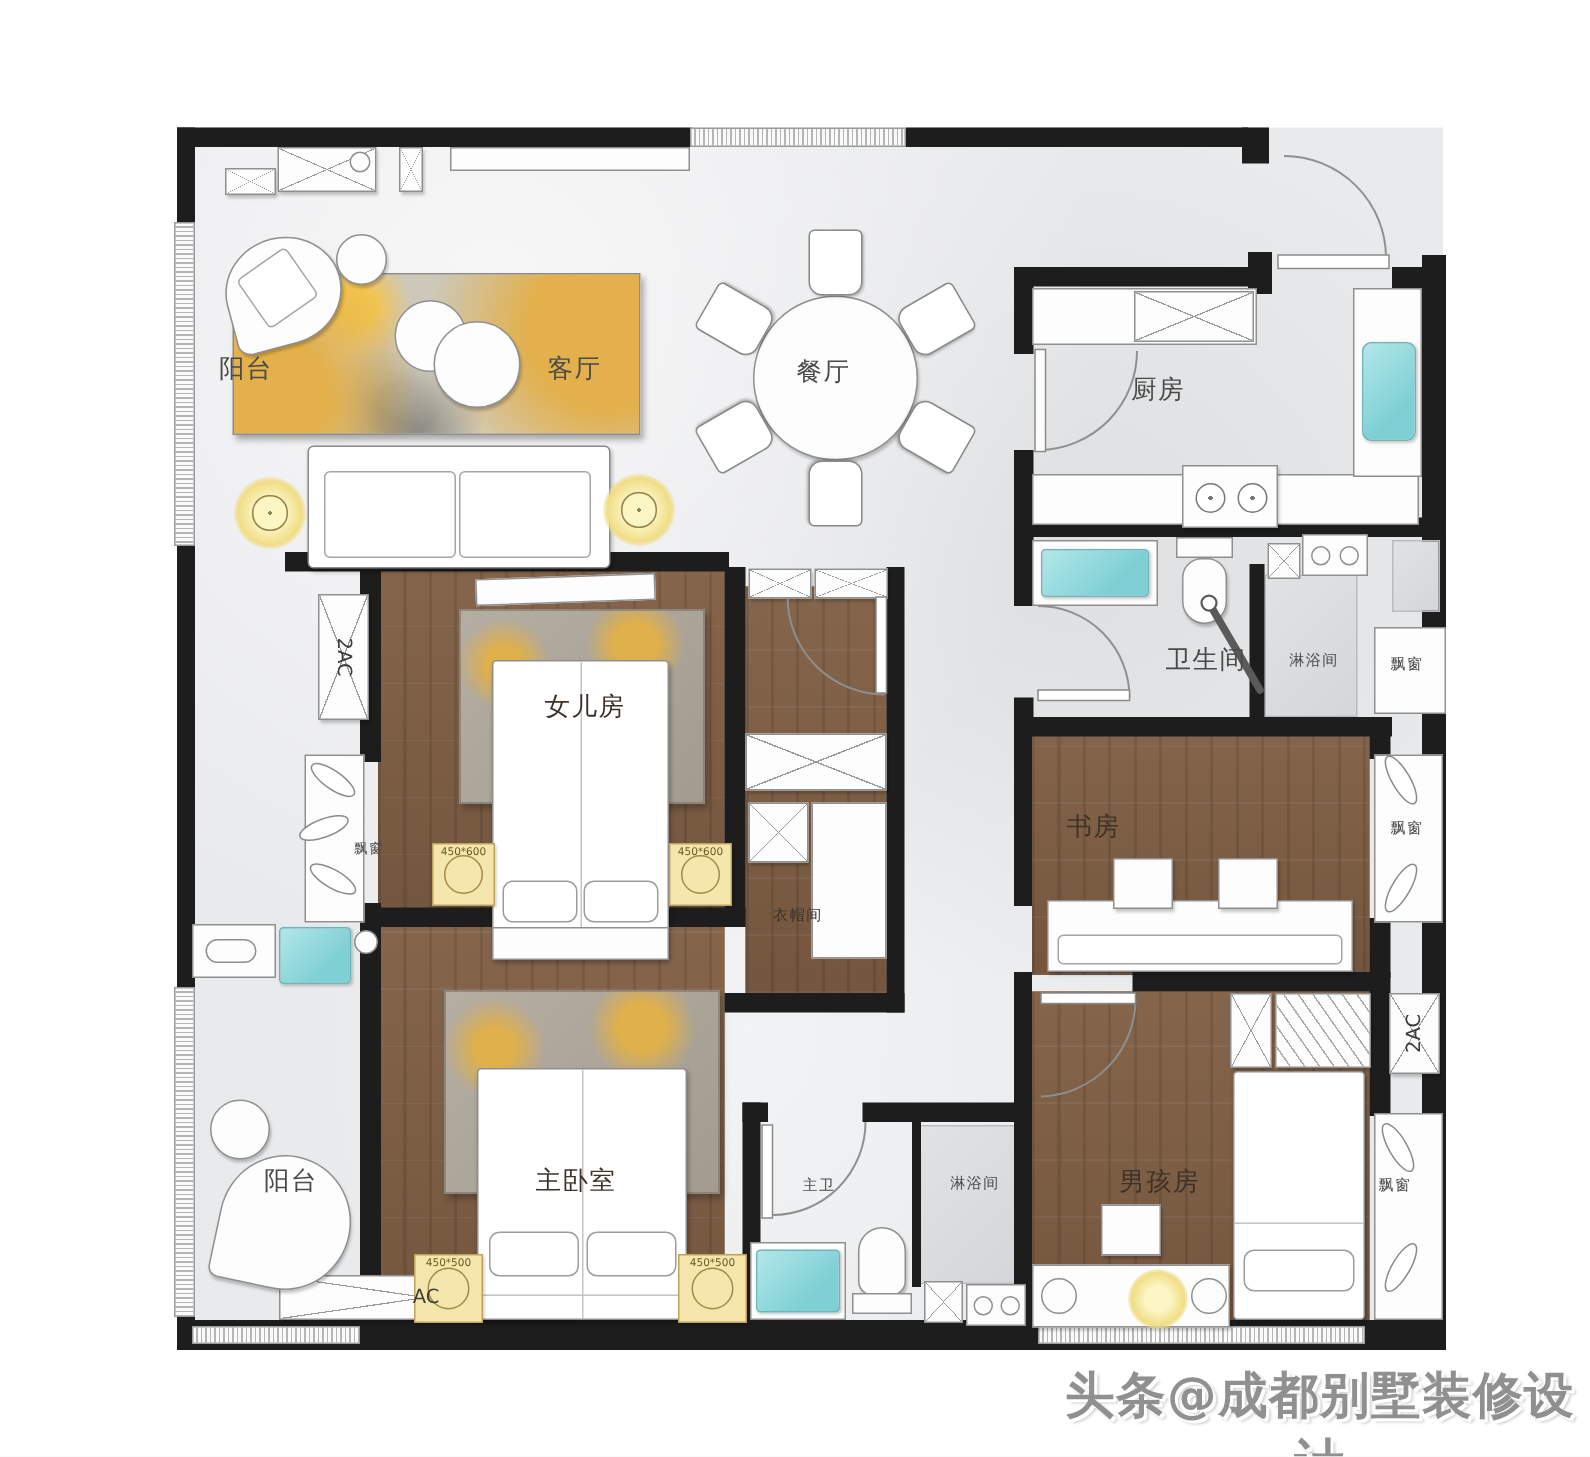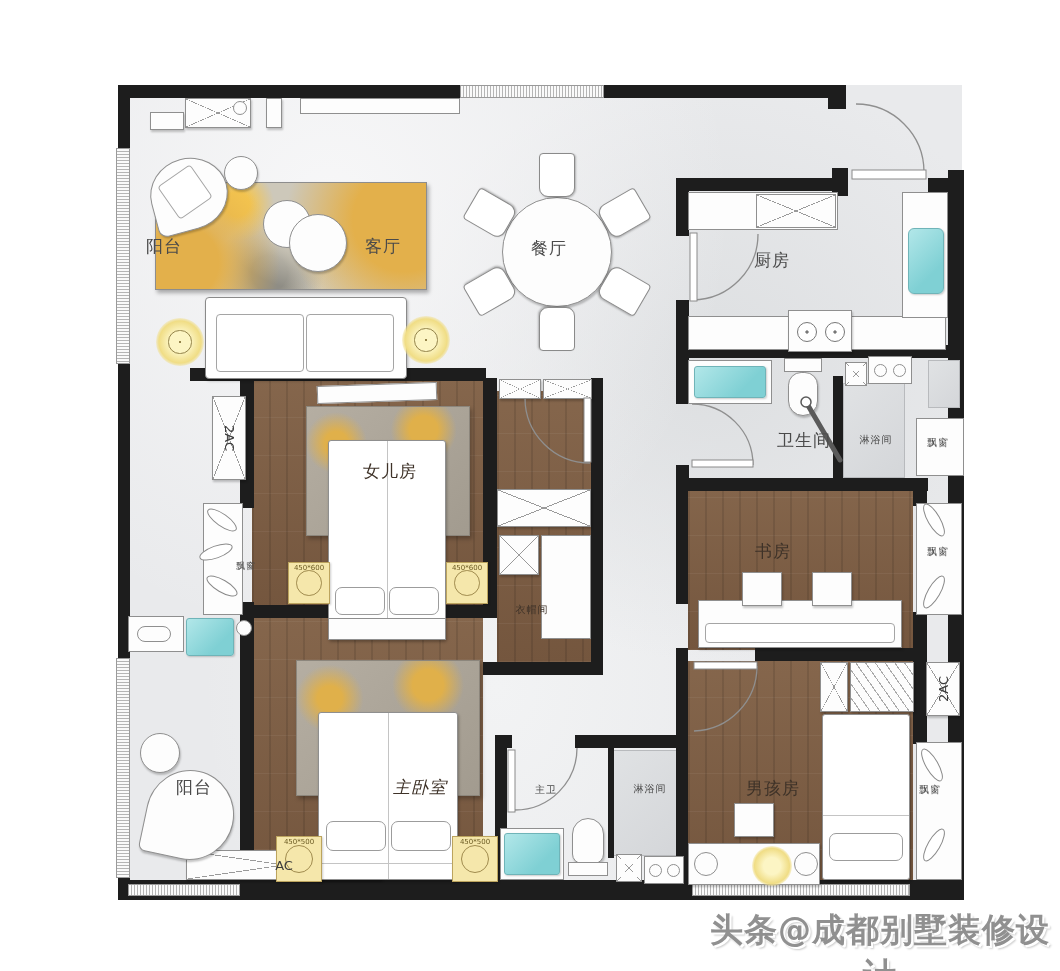--- a/index.html
+++ b/index.html
@@ -294,23 +294,23 @@
   <div class="lbl" style="left:164px;top:246px;">阳台</div>
   <div class="lbl" style="left:383px;top:246px;">客厅</div>
   <div class="lbl" style="left:549px;top:248px;">餐厅</div>
   <div class="lbl" style="left:772px;top:260px;">厨房</div>
   <div class="lbl" style="left:804px;top:440px;">卫生间</div>
   <div class="lbl" style="left:876px;top:440px;font-size:10px;">淋浴间</div>
   <div class="lbl" style="left:938px;top:443px;font-size:10px;">飘窗</div>
   <div class="lbl" style="left:390px;top:471px;color:#3e3228;">女儿房</div>
   <div class="lbl" style="left:246px;top:566px;font-size:9px;">飘窗</div>
   <div class="lbl" style="left:532px;top:610px;color:#3e3228;font-size:10px;">衣帽间</div>
-  <div class="lbl" style="left:773px;top:551px;color:#3e3228;">书房</div>
+  <div class="lbl" style="left:729px;top:551px;color:#3e3228;">书房</div>
   <div class="lbl" style="left:938px;top:552px;font-size:10px;">飘窗</div>
-  <div class="lbl" style="left:420px;top:787px;color:#3e3228;font-style:italic;">主卧室</div>
+  <div class="lbl" style="left:384px;top:787px;color:#3e3228;">主卧室</div>
   <div class="lbl" style="left:546px;top:790px;font-size:10px;">主卫</div>
   <div class="lbl" style="left:650px;top:789px;font-size:10px;">淋浴间</div>
   <div class="lbl" style="left:773px;top:788px;color:#3e3228;">男孩房</div>
   <div class="lbl" style="left:930px;top:790px;font-size:10px;">飘窗</div>
   <div class="lbl" style="left:194px;top:787px;">阳台</div>
 
   <div class="lbl ac rotL" style="left:229px;top:438px;">2AC</div>
   <div class="lbl ac rotR" style="left:943px;top:689px;">2AC</div>
   <div class="lbl ac" style="left:284px;top:865px;">AC</div>
 

